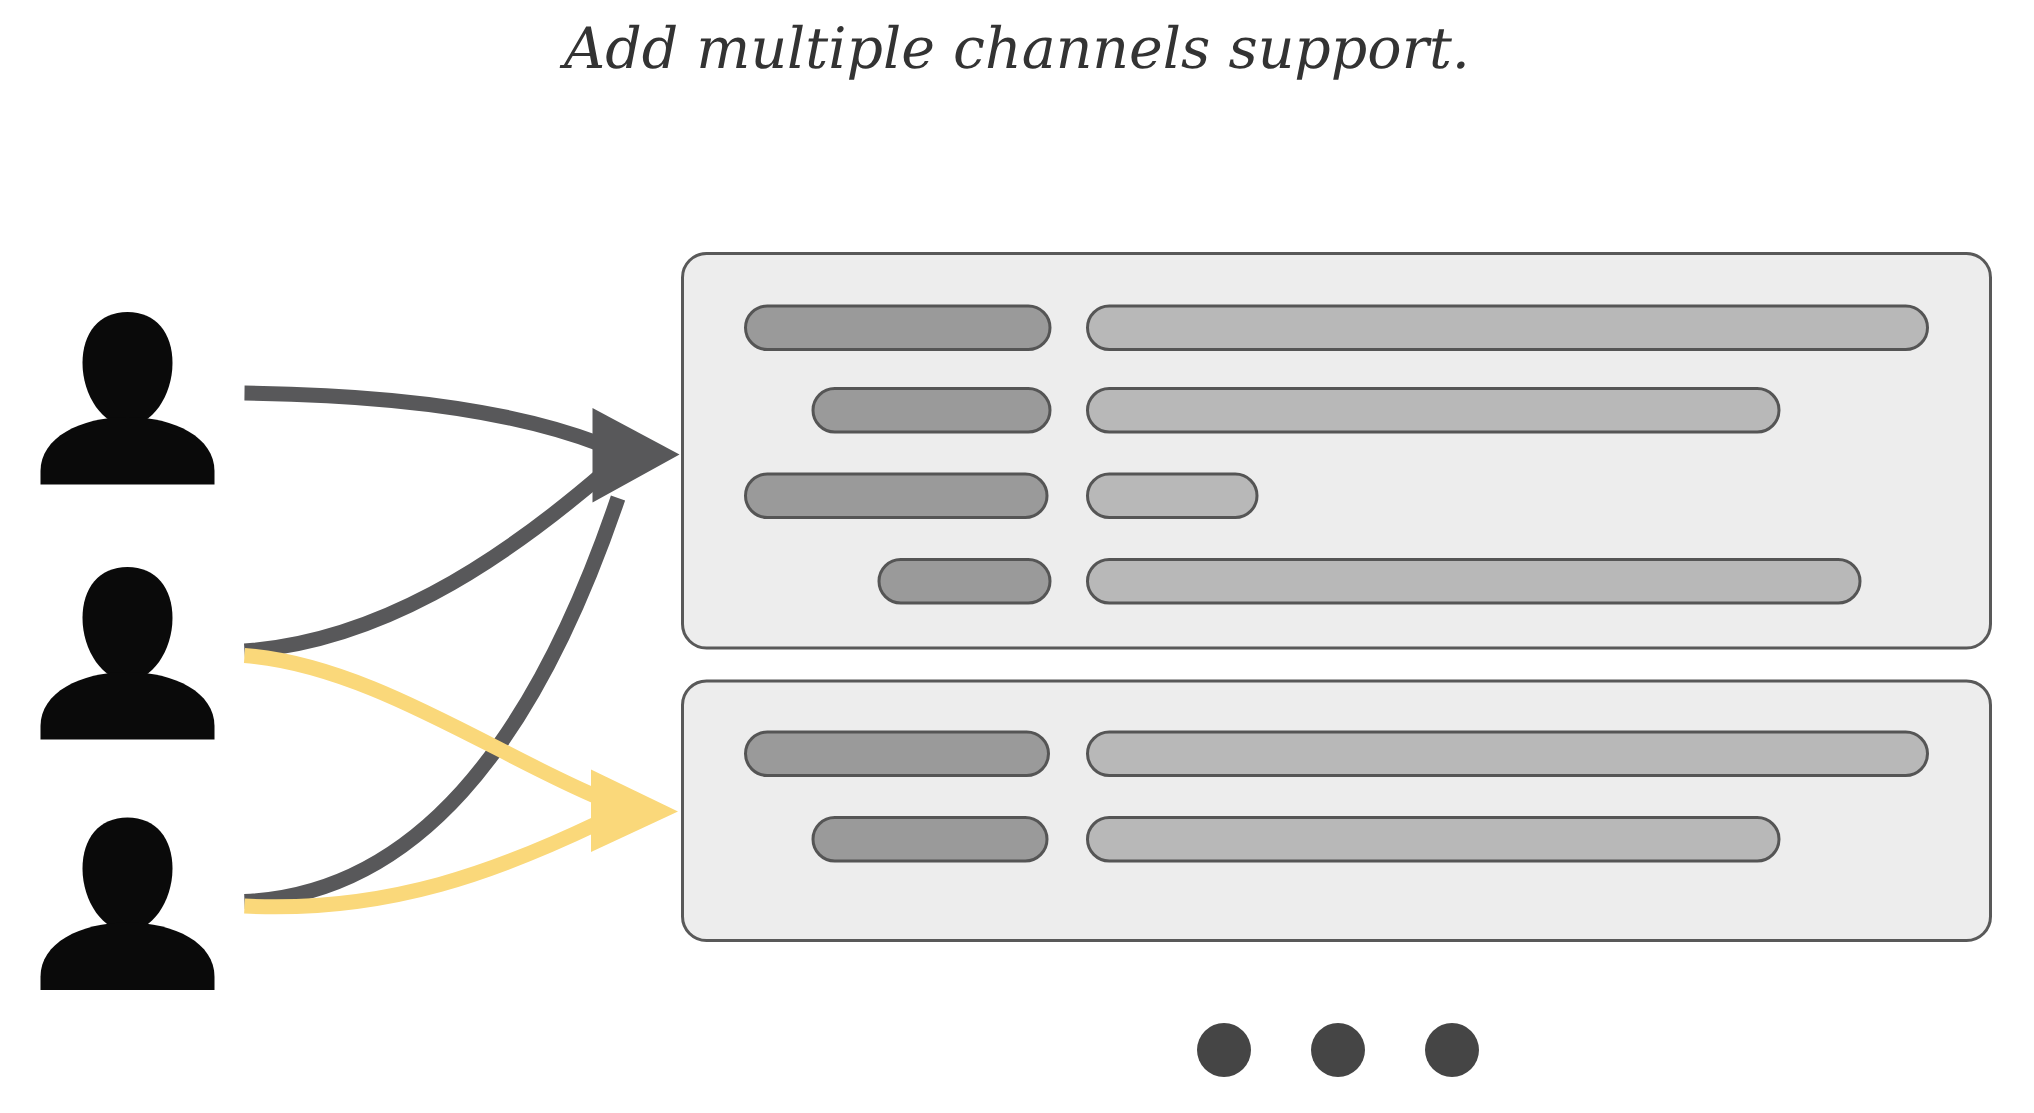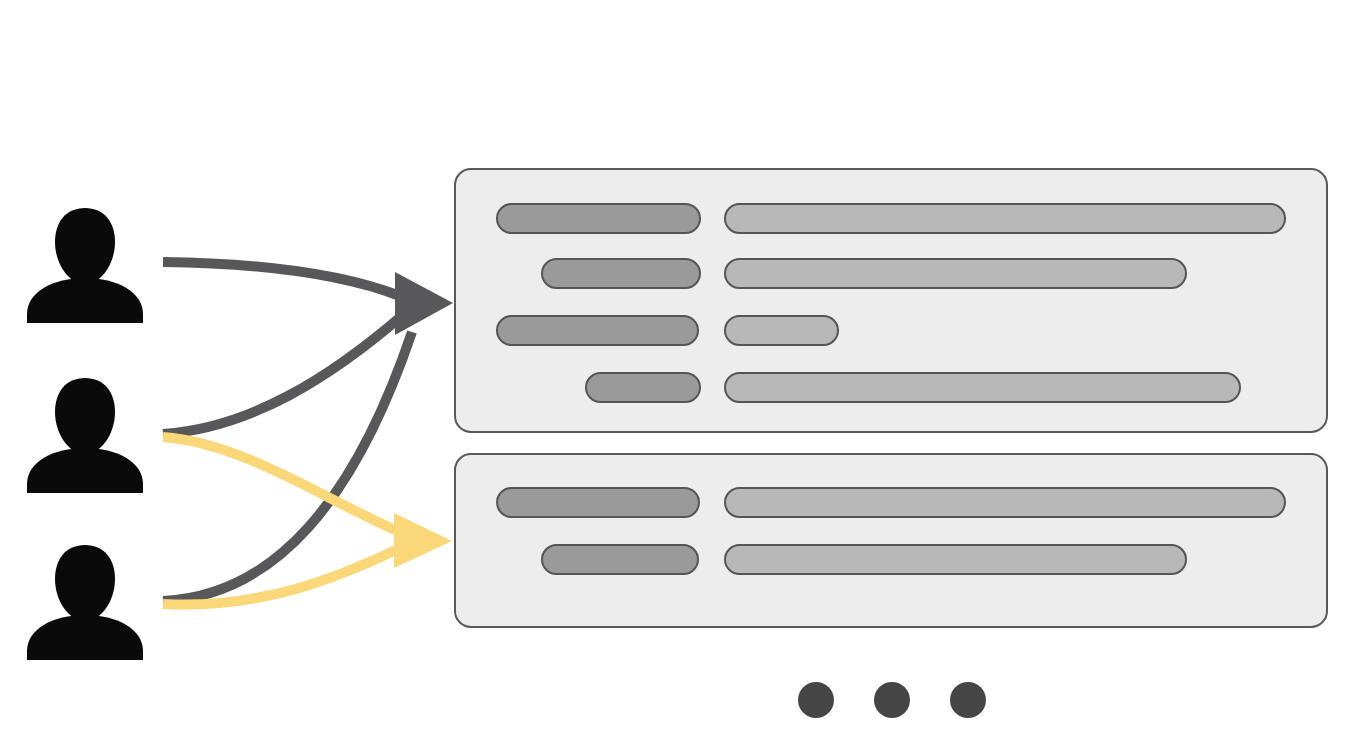--- a/index.html
+++ b/index.html
@@ -60,20 +60,21 @@
     stroke-width: 2;
   }
   .user-silhouette { fill: var(--user-silhouette, #0a0a0a); }
   .ellipsis-dot    { fill: var(--ellipsis-dot, #454545); }
 </style>
 </head>
 <body>
 
 <div id="stage">
 
+  <div id="diagram-title">Add multiple channels support.</div>
 
   <svg id="diagram-svg" width="1356" height="742" viewBox="0 0 1356 742" xmlns="http://www.w3.org/2000/svg">
 
     <defs>
       <g id="person-shape">
         <path d="M64,4 C83,4 94,18 94,38 C94,60 80,80 64,80 C48,80 34,60 34,38 C34,18 45,4 64,4 Z"></path>
         <path d="M6,119 L6,110 C6,88 32,74 64,74 C96,74 122,88 122,110 L122,119 Z"></path>
       </g>
     </defs>
 

